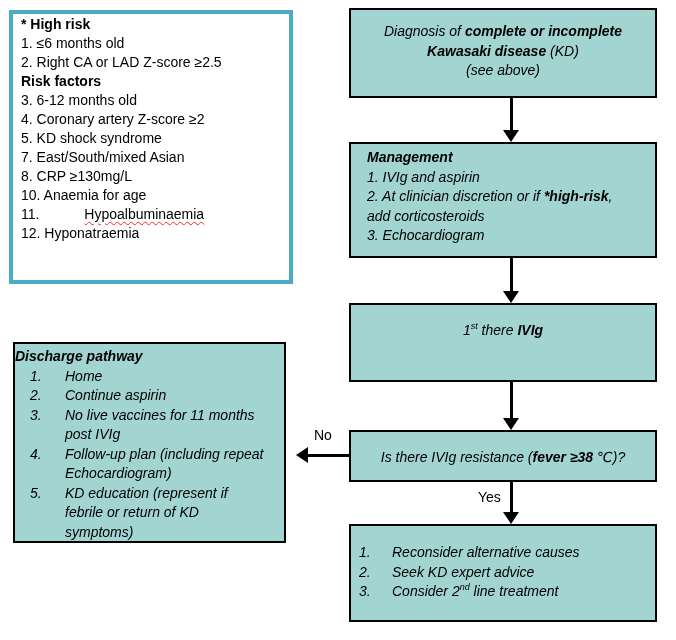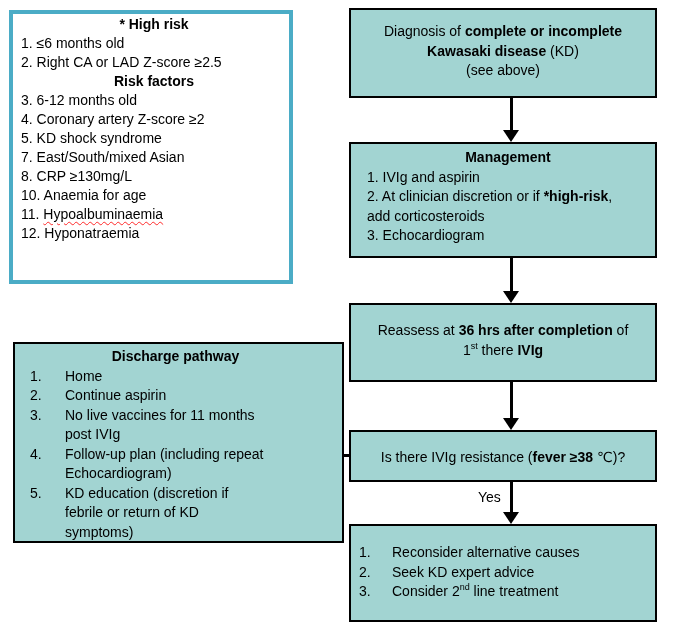--- a/index.html
+++ b/index.html
@@ -8,50 +8,51 @@
     --hr-border:#4bacc6;
     --squiggle:#ff2a2a;
   }
   html,body{margin:0;padding:0;background:#ffffff;}
   .canvas{
     position:relative;width:676px;height:640px;background:#ffffff;
     font-family:"Liberation Sans","DejaVu Sans",sans-serif;
     font-size:14px;color:#000;overflow:hidden;
   }
   .box{position:absolute;box-sizing:border-box;}
-  .teal{background:var(--teal);border:2px solid var(--line);}
+  .teal{background:var(--teal);border:2px solid var(--line);font-style:italic;}
   .bold{font-weight:bold;}
-  .center{text-align:center;}
+  .center{text-align:left;}
   .sup{font-size:9px;vertical-align:super;line-height:0;}
   .lh{line-height:19.5px;}
 
   
   .hr-box{
     left:9px;top:10px;width:284px;height:274px;
     background:#fff;border:4px solid var(--hr-border);
     padding:1px 2px 0 8px;line-height:19px;
   }
   .misspelled{
     text-decoration-line:underline;
     text-decoration-style:wavy;
     text-decoration-color:var(--squiggle);
     text-decoration-thickness:1px;
     text-underline-offset:2px;
+    margin-left:41px;
   }
 
   
   .diag-box{left:349px;top:8px;width:308px;height:90px;padding-top:12px;text-align:center;}
   .mgmt-box{left:349px;top:142px;width:308px;height:116px;padding:4px 6px 0 16px;}
   .reassess-box{left:349px;top:303px;width:308px;height:79px;padding-top:16px;text-align:center;}
   .question-box{left:349px;top:430px;width:308px;height:52px;padding-top:16px;text-align:center;}
   .resist-box{left:349px;top:524px;width:308px;height:98px;padding:17px 6px 0 8px;}
   .resist-row{display:grid;grid-template-columns:33px 1fr;}
 
   
-  .discharge-box{left:13px;top:342px;width:331px;height:201px;padding:3px 6px 0 0;}
+  .discharge-box{left:13px;top:342px;width:273px;height:201px;padding:3px 6px 0 0;}
   .d-rows{padding-left:15px;}
   .d-row{display:grid;grid-template-columns:35px 1fr;}
 
   
   .vline{position:absolute;width:3px;background:var(--line);}
   .hline{position:absolute;height:3px;background:var(--line);}
   .head-down{position:absolute;width:0;height:0;
     border-left:8px solid transparent;border-right:8px solid transparent;
     border-top:12px solid var(--line);}
   .head-left{position:absolute;width:0;height:0;
@@ -97,21 +98,20 @@
     <div>add corticosteroids</div>
     <div>3. Echocardiogram</div>
   </div>
 
   <div>
     <div class="vline" style="left:510px;top:258px;height:33px"></div>
     <div class="head-down" style="left:503px;top:291px"></div>
   </div>
 
   <div class="box teal lh reassess-box">
-    <div><span>Reassess at </span><span class="bold">36 hrs after completion</span><span> of</span></div>
     <div><span>1</span><span class="sup">st</span><span> there </span><span class="bold">IVIg</span></div>
   </div>
 
   <div>
     <div class="vline" style="left:510px;top:382px;height:36px"></div>
     <div class="head-down" style="left:503px;top:418px"></div>
   </div>
 
   <div class="box teal lh question-box">
     <div><span>Is there IVIg resistance (</span><span class="bold">fever ≥38</span><span> ℃)?</span></div>
@@ -169,21 +169,21 @@
       <div class="d-row">
         <div>4.</div>
         <div>
           <div>Follow-up plan (including repeat</div>
           <div>Echocardiogram)</div>
         </div>
       </div>
       <div class="d-row">
         <div>5.</div>
         <div>
-          <div>KD education (discretion if</div>
+          <div>KD education (represent if</div>
           <div>febrile or return of KD</div>
           <div>symptoms)</div>
         </div>
       </div>
     </div>
   </div>
 
 </div>
 
 </body></html>

